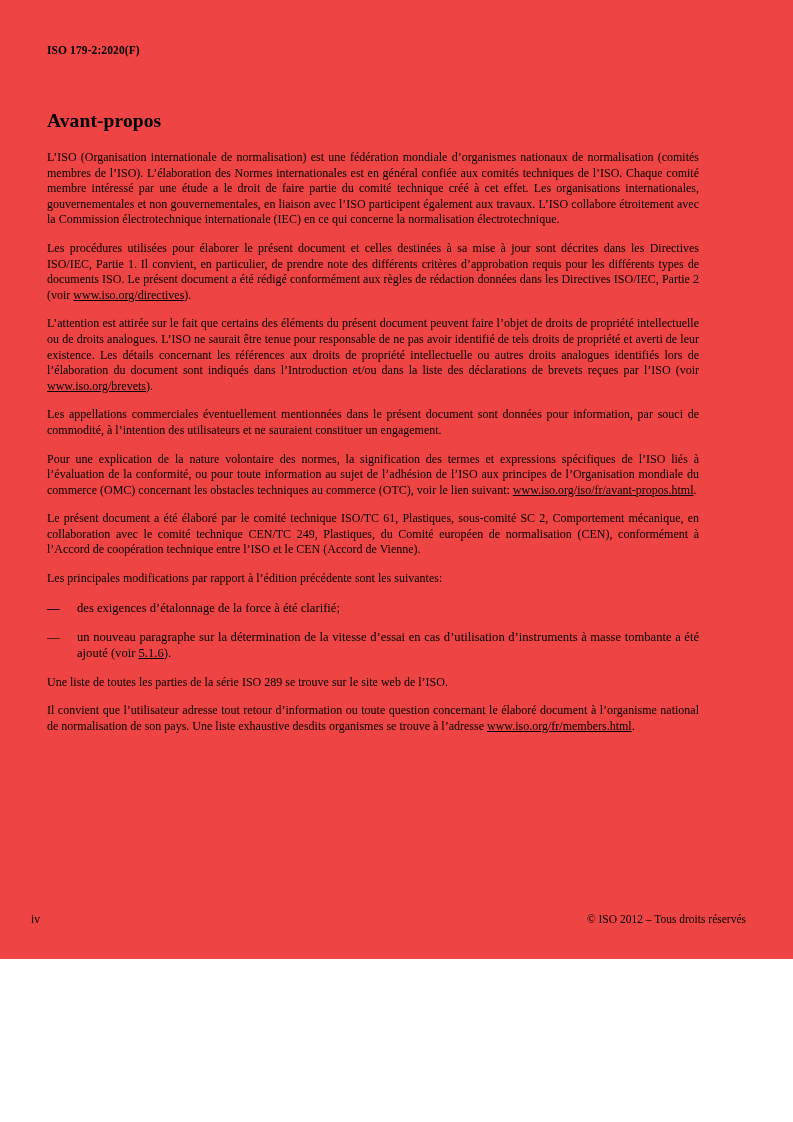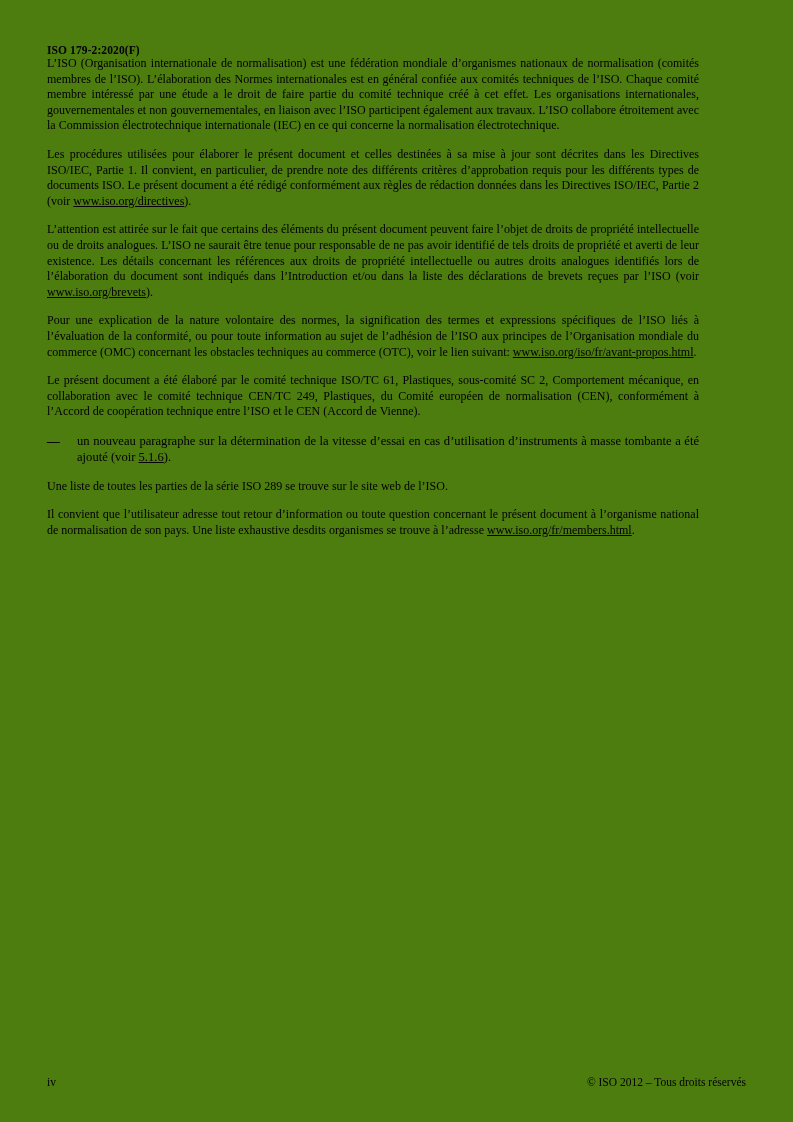--- a/index.html
+++ b/index.html
@@ -7,23 +7,23 @@
     padding: 0;
     background: #ffffff;
   }
   body {
     font-family: "Liberation Serif", serif;
     color: #000000;
   }
   .page {
     position: relative;
     width: 793px;
-    height: 1122px;
+    height: 959px;
     margin: 0 auto;
-    background: #4d7c0f;
+    background: #ef4444;
     box-sizing: border-box;
     overflow: hidden;
   }
   .content {
     position: absolute;
     left: 47px;
     top: 44px;
     width: 652px;
   }
   .doc-ref {
@@ -67,21 +67,21 @@
     padding-left: 30px;
     position: relative;
   }
   ul.dashlist li .dash {
     position: absolute;
     left: 0;
     top: 0;
   }
   .footer {
     position: absolute;
-    left: 47px;
+    left: 31px;
     right: 47px;
     bottom: 30px;
     height: 16px;
   }
   .footer-left {
     position: absolute;
     left: 0;
     top: 0;
     font-size: 11.5px;
   }
@@ -94,43 +94,46 @@
 </style>
 </head>
 <body>
 
 <div class="page">
 
   <div class="content">
 
     <div class="doc-ref">ISO 179-2:2020(F)</div>
 
+    <h1 class="section-title">Avant-propos</h1>
 
     <p class="body">L’ISO (Organisation internationale de normalisation) est une fédération mondiale d’organismes nationaux de normalisation (comités membres de l’ISO). L’élaboration des Normes internationales est en général confiée aux comités techniques de l’ISO. Chaque comité membre intéressé par une étude a le droit de faire partie du comité technique créé à cet effet. Les organisations internationales, gouvernementales et non gouvernementales, en liaison avec l’ISO participent également aux travaux. L’ISO collabore étroitement avec la Commission électrotechnique internationale (IEC) en ce qui concerne la normalisation électrotechnique.</p>
 
     <p class="body"><span>Les procédures utilisées pour élaborer le présent document et celles destinées à sa mise à jour sont décrites dans les Directives ISO/IEC, Partie 1. Il convient, en particulier, de prendre note des différents critères d’approbation requis pour les différents types de documents ISO. Le présent document a été rédigé conformément aux règles de rédaction données dans les Directives ISO/IEC, Partie 2 (voir </span><a class="link" href="#">www.iso.org/directives</a><span>).</span></p>
 
     <p class="body"><span>L’attention est attirée sur le fait que certains des éléments du présent document peuvent faire l’objet de droits de propriété intellectuelle ou de droits analogues. L’ISO ne saurait être tenue pour responsable de ne pas avoir identifié de tels droits de propriété et averti de leur existence. Les détails concernant les références aux droits de propriété intellectuelle ou autres droits analogues identifiés lors de l’élaboration du document sont indiqués dans l’Introduction et/ou dans la liste des déclarations de brevets reçues par l’ISO (voir </span><a class="link" href="#">www.iso.org/brevets</a><span>).</span></p>
 
+    <p class="body">Les appellations commerciales éventuellement mentionnées dans le présent document sont données pour information, par souci de commodité, à l’intention des utilisateurs et ne sauraient constituer un engagement.</p>
 
     <p class="body"><span>Pour une explication de la nature volontaire des normes, la signification des termes et expressions spécifiques de l’ISO liés à l’évaluation de la conformité, ou pour toute information au sujet de l’adhésion de l’ISO aux principes de l’Organisation mondiale du commerce (OMC) concernant les obstacles techniques au commerce (OTC), voir le lien suivant: </span><a class="link" href="#">www.iso.org/iso/fr/avant-propos.html</a><span>.</span></p>
 
     <p class="body"><span>Le présent document a été élaboré par le comité technique ISO/TC 61, </span><span class="italic">Plastiques</span><span>, sous-comité SC 2, </span><span class="italic">Comportement mécanique</span><span>, en collaboration avec le comité technique CEN/TC 249, </span><span class="italic">Plastiques</span><span>, du Comité européen de normalisation (CEN), conformément à l’Accord de coopération technique entre l’ISO et le CEN (Accord de Vienne).</span></p>
 
 
+    <p class="body">Les principales modifications par rapport à l’édition précédente sont les suivantes:</p>
 
     <ul class="dashlist">
       <li><span class="dash">—</span></li>
-      <li><span class="dash">—</span></li>
+      <li><span class="dash">—</span><span>des exigences d’étalonnage de la force à été clarifié;</span></li>
       <li><span class="dash">—</span><span>un nouveau paragraphe sur la détermination de la vitesse d’essai en cas d’utilisation d’instruments à masse tombante a été ajouté (voir </span><a class="link" href="#">5.1.6</a><span>).</span></li>
     </ul>
 
     <p class="body">Une liste de toutes les parties de la série ISO 289 se trouve sur le site web de l’ISO.</p>
 
-    <p class="body"><span>Il convient que l’utilisateur adresse tout retour d’information ou toute question concernant le présent document à l’organisme national de normalisation de son pays. Une liste exhaustive desdits organismes se trouve à l’adresse </span><a class="link" href="#">www.iso.org/fr/members.html</a><span>.</span></p>
+    <p class="body"><span>Il convient que l’utilisateur adresse tout retour d’information ou toute question concernant le élaboré document à l’organisme national de normalisation de son pays. Une liste exhaustive desdits organismes se trouve à l’adresse </span><a class="link" href="#">www.iso.org/fr/members.html</a><span>.</span></p>
 
   </div>
 
   <div class="footer">
     <span class="footer-left">iv</span>
     <span class="footer-right">© ISO 2012 – Tous droits réservés</span>
   </div>
 
 </div>
 

